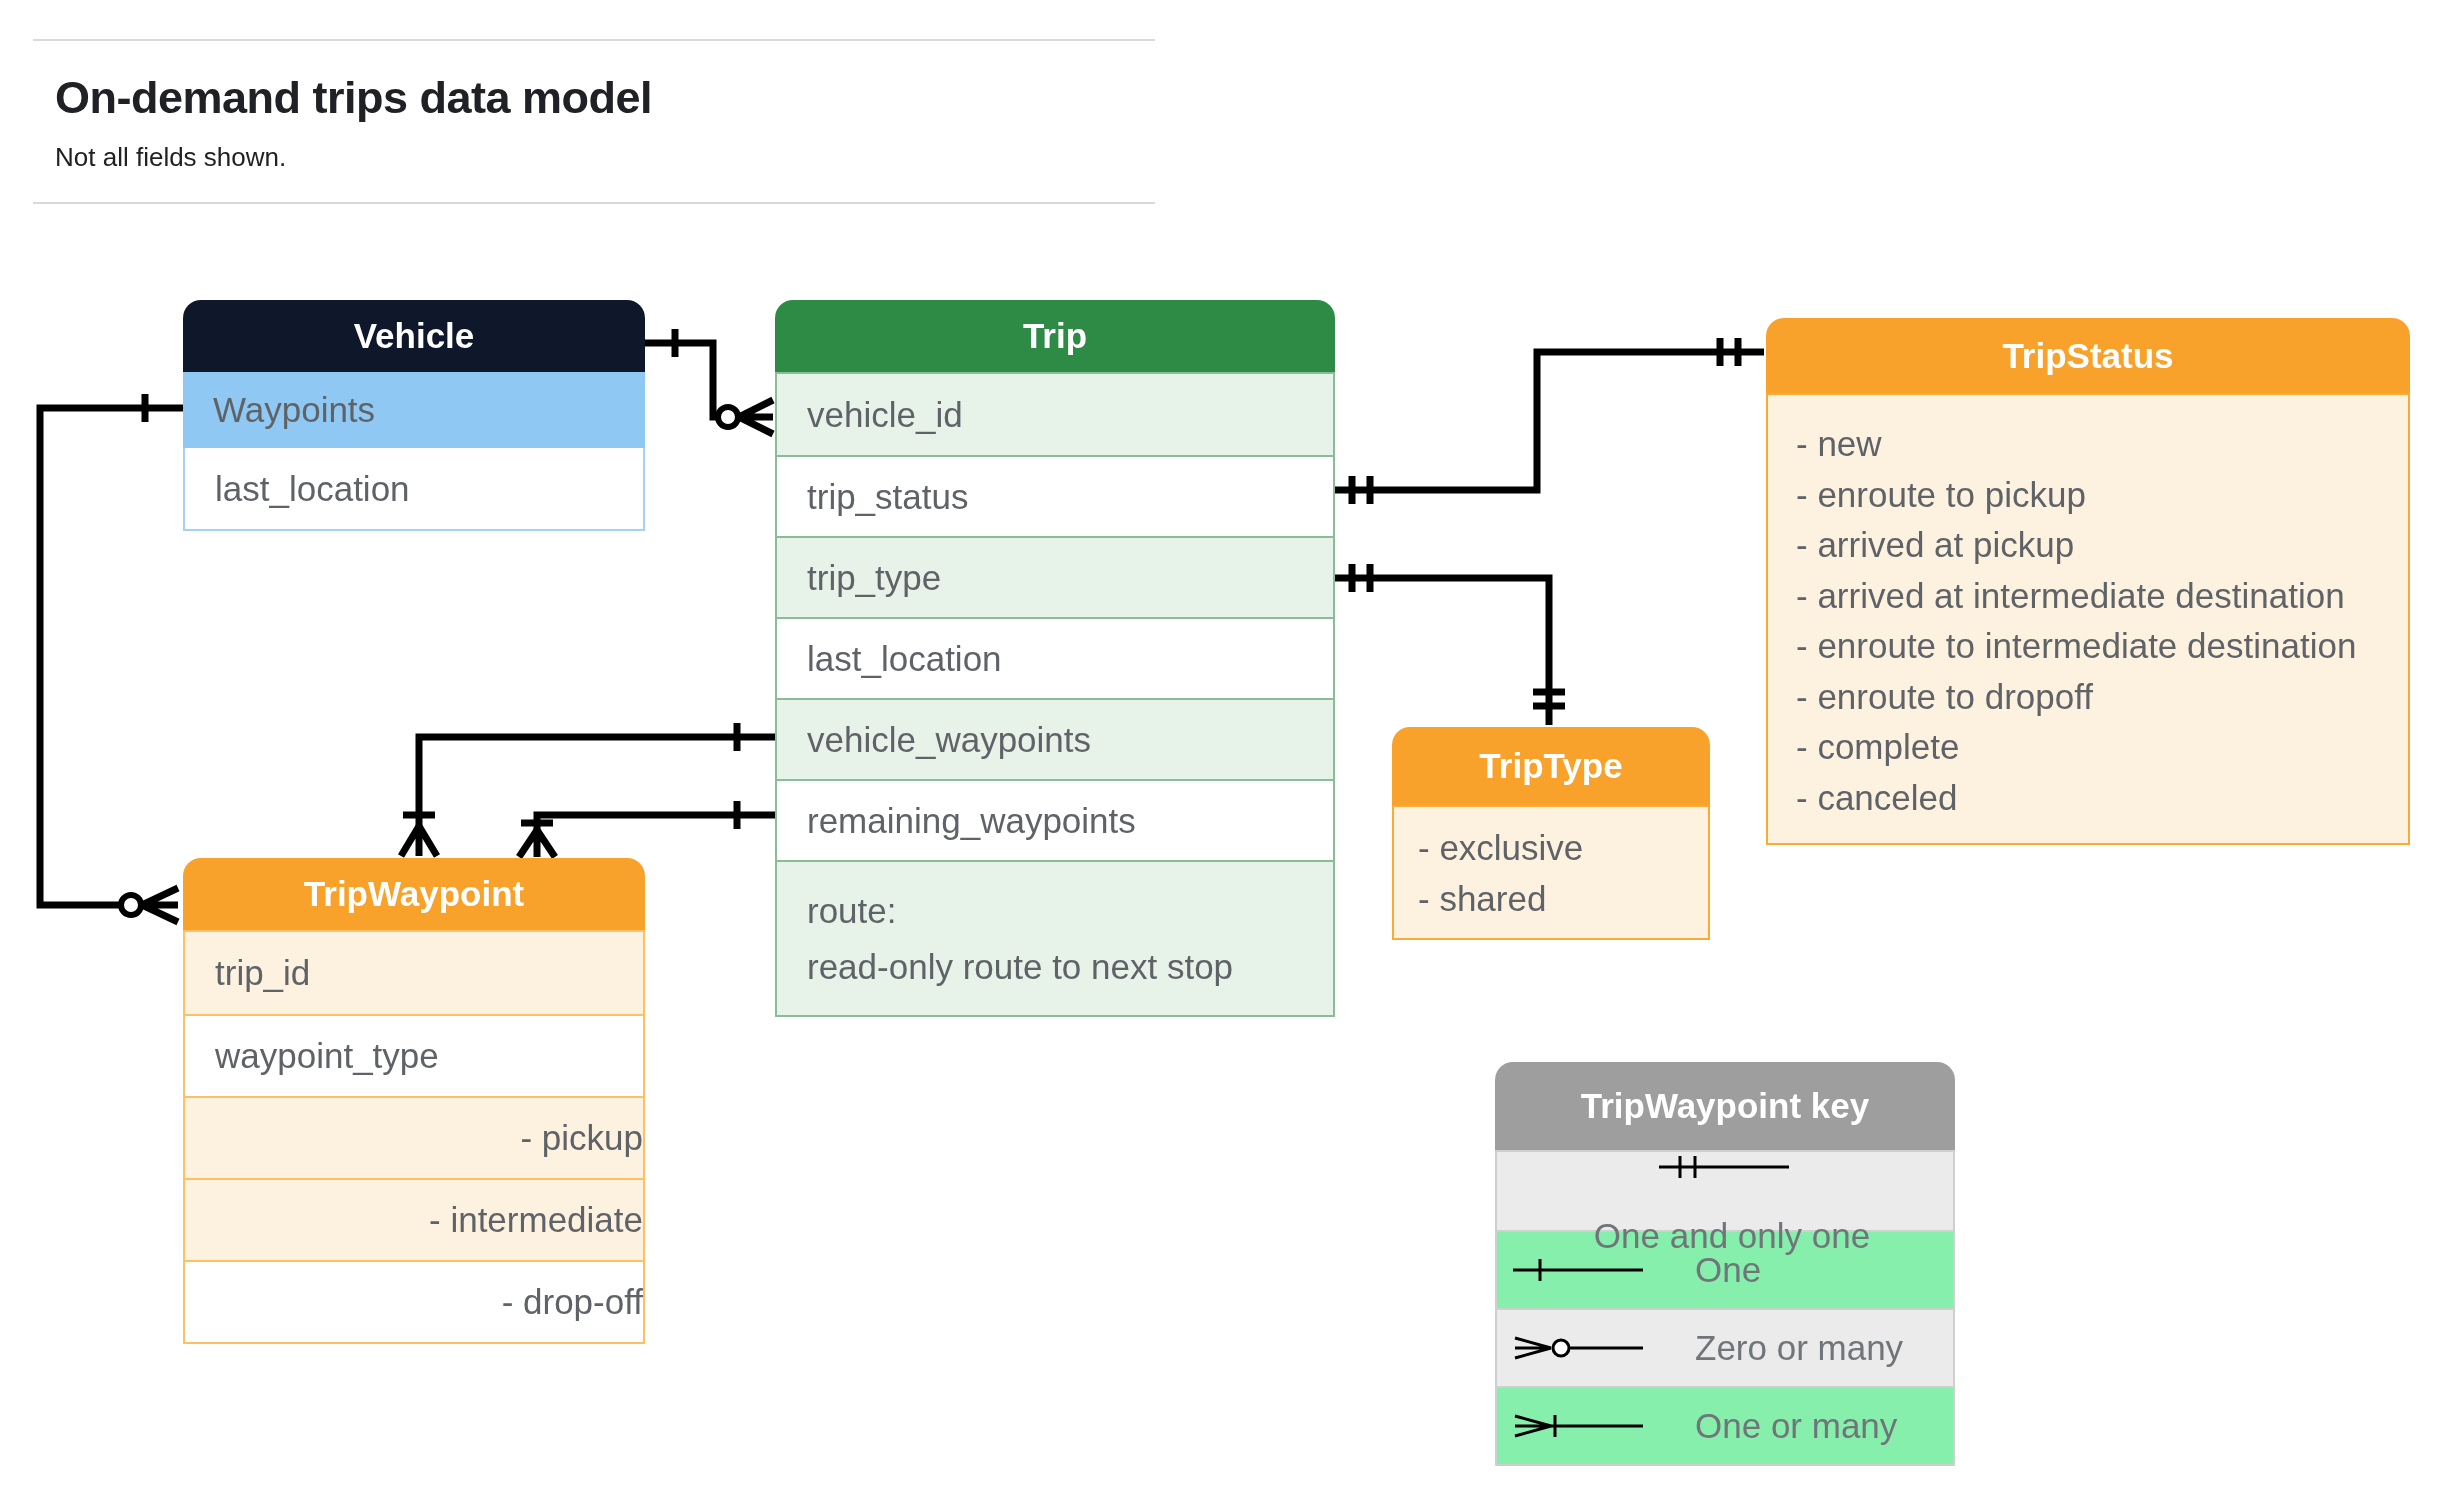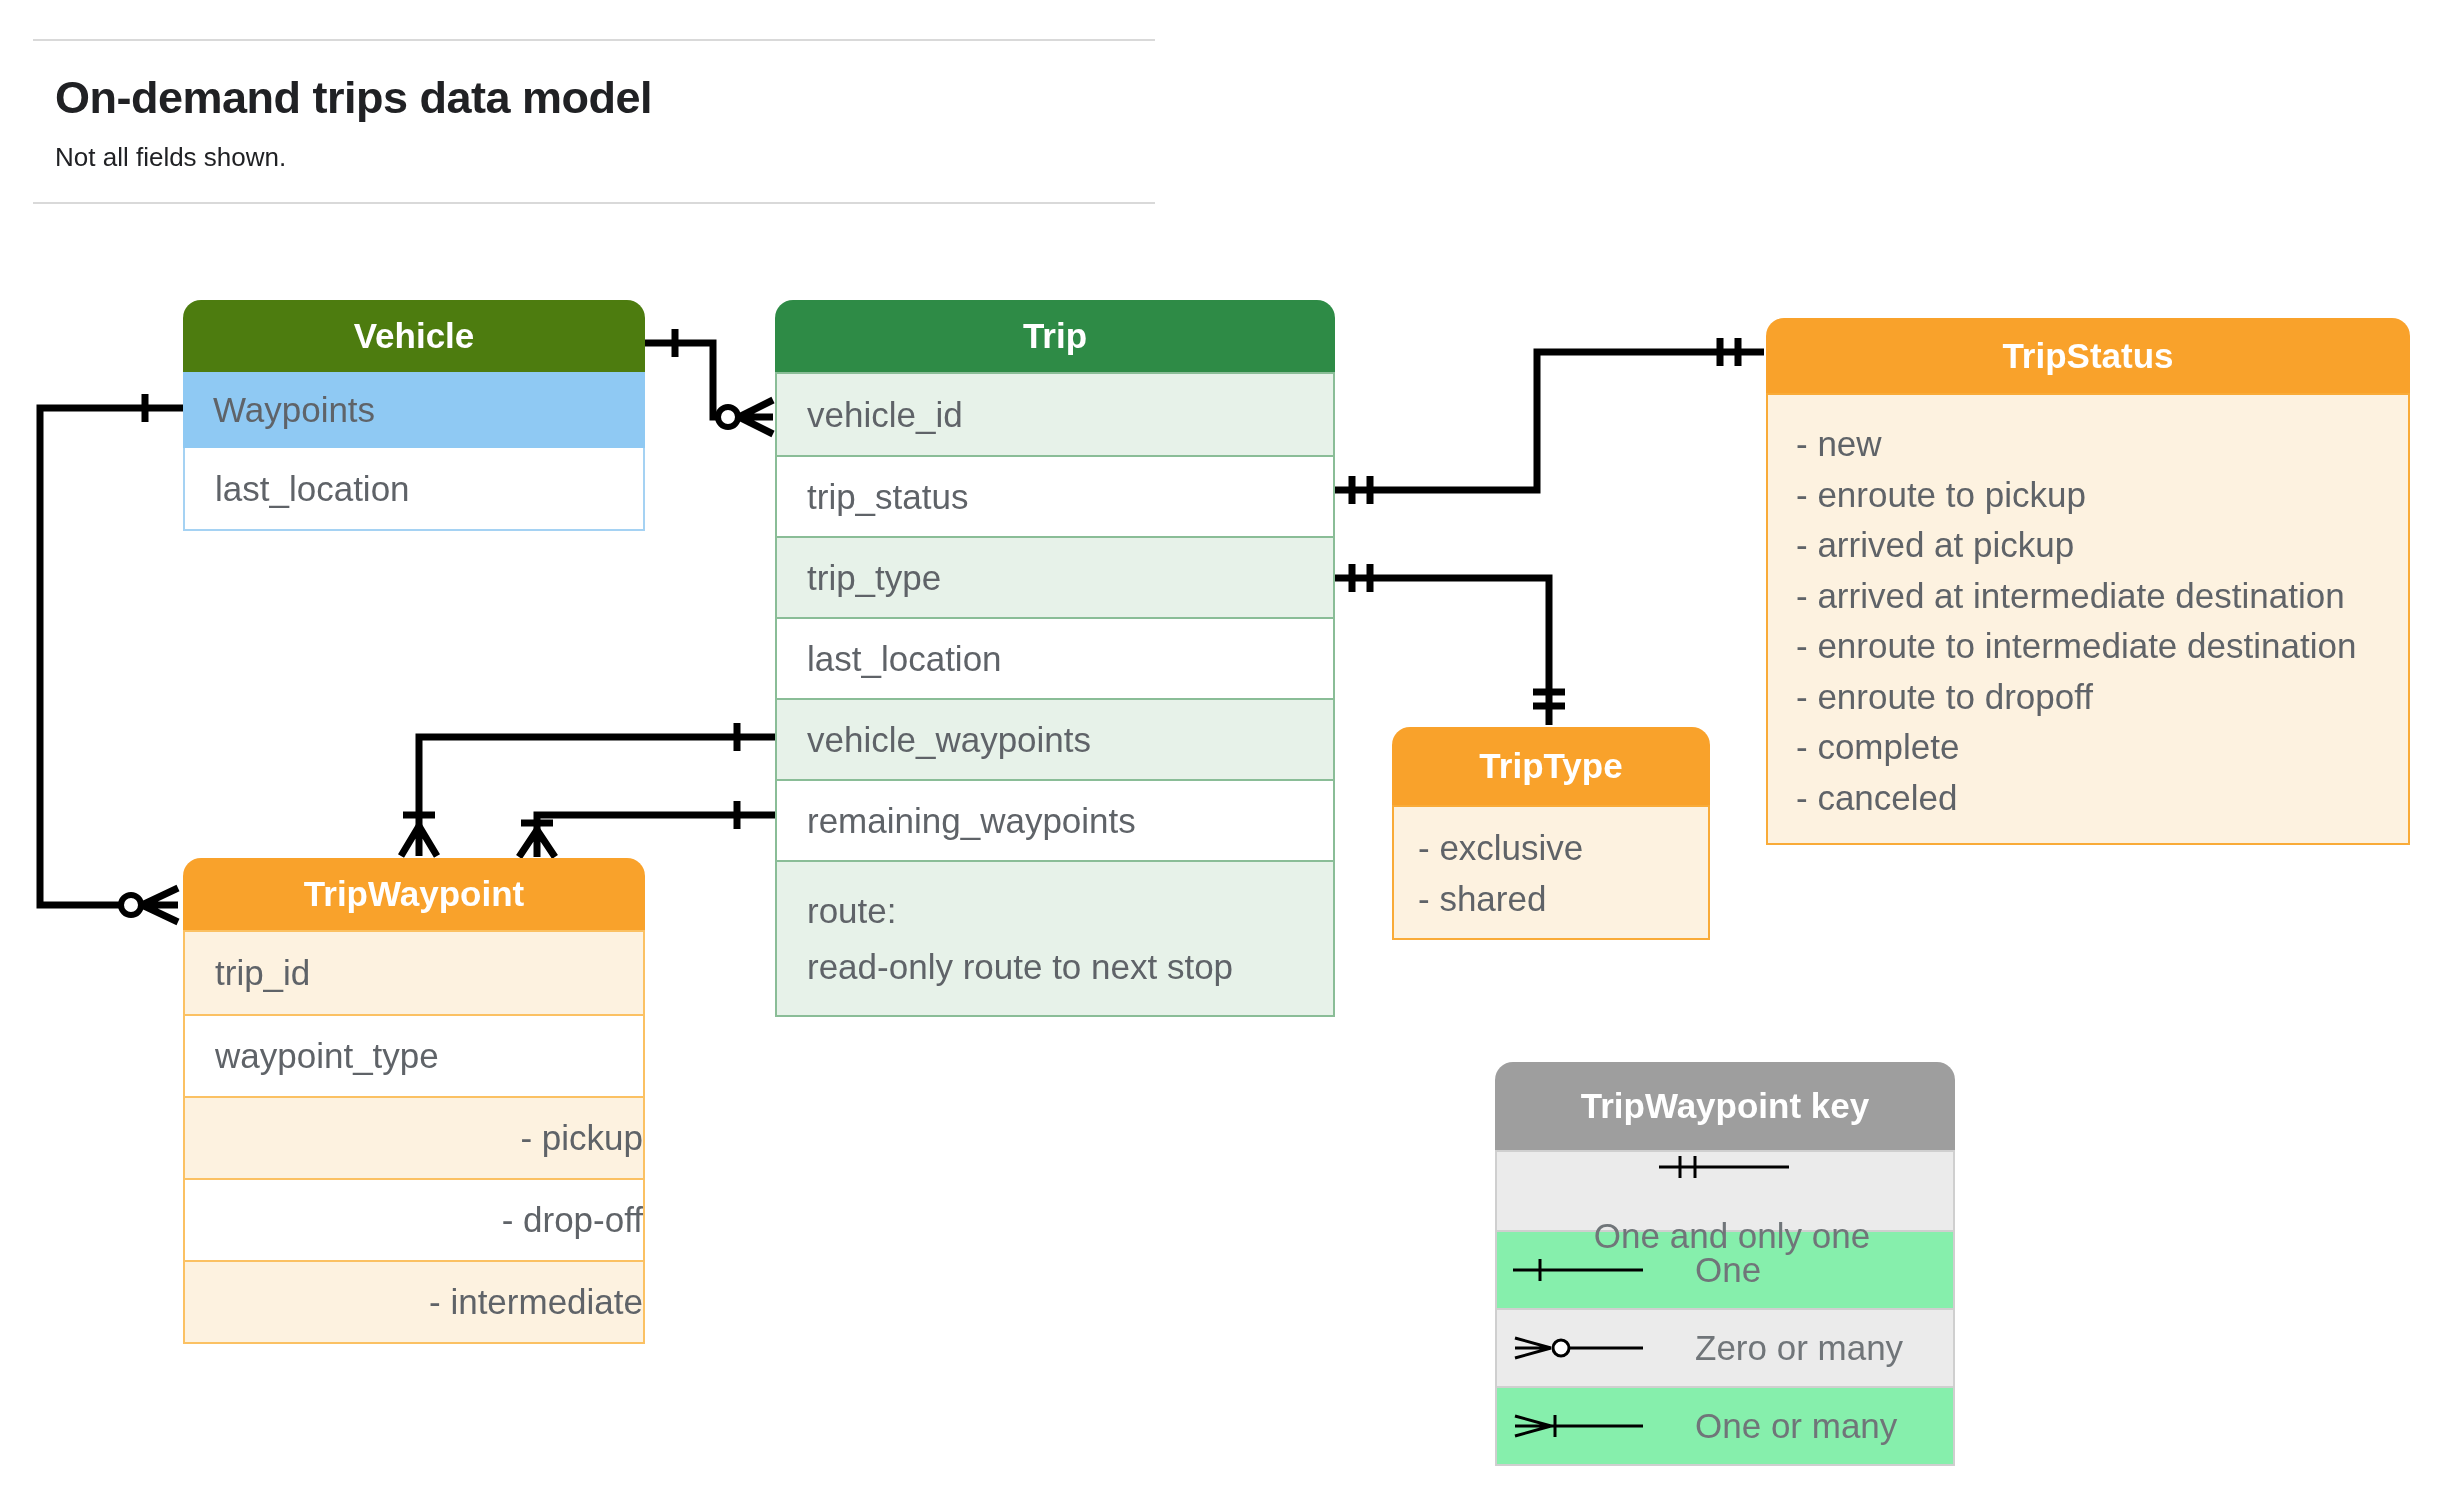--- a/index.html
+++ b/index.html
@@ -10,21 +10,21 @@
   }
   .rule{position:absolute;left:33px;width:1122px;height:2px;background:#d9d9d9;}
   .page-title{position:absolute;left:55px;top:72px;font-size:45px;font-weight:700;color:#202124;letter-spacing:-0.5px;}
   .page-subtitle{position:absolute;left:55px;top:142px;font-size:26px;color:#202124;}
 
   .entity{position:absolute;}
   .ehdr{
     display:flex;align-items:center;justify-content:center;
     border-radius:18px 18px 0 0;color:#ffffff;font-weight:700;font-size:35px;
   }
-  .hdr-blue{background:#4d7c0f;}
+  .hdr-blue{background:#0f172a;}
   .hdr-green{background:#2e8b46;}
   .hdr-orange{background:#f9a22b;}
   .hdr-gray{background:#9e9e9e;}
 
   .ebody{box-sizing:border-box;}
   .row{
     box-sizing:border-box;display:flex;align-items:center;
     padding-left:30px;font-size:35px;color:#5f6368;
   }
   .row.indent{padding-left:62px;justify-content:flex-end;}
@@ -187,25 +187,25 @@
   <div class="ebody tw-body">
     <div class="row tw-row o-lite" style="height:82px">
       <span>trip_id</span>
     </div>
     <div class="row tw-row o-white" style="height:82px">
       <span>waypoint_type</span>
     </div>
     <div class="row tw-row o-lite indent" style="height:82px">
       <span>- pickup</span>
     </div>
+    <div class="row tw-row o-lite indent" style="height:82px">
+      <span>- intermediate</span>
+    </div>
     <div class="row tw-row o-white indent" style="height:82px">
       <span>- drop-off</span>
-    </div>
-    <div class="row tw-row o-lite indent" style="height:82px">
-      <span>- intermediate</span>
     </div>
   </div>
 </div>
 
 <div class="entity" style="left:1495px;top:1062px;width:460px">
   <div class="ehdr hdr-gray" style="height:88px">
     <span>TripWaypoint key</span>
   </div>
   <div class="ebody legend-body">
     <div class="legend-row lg-lite" style="height:78px">

